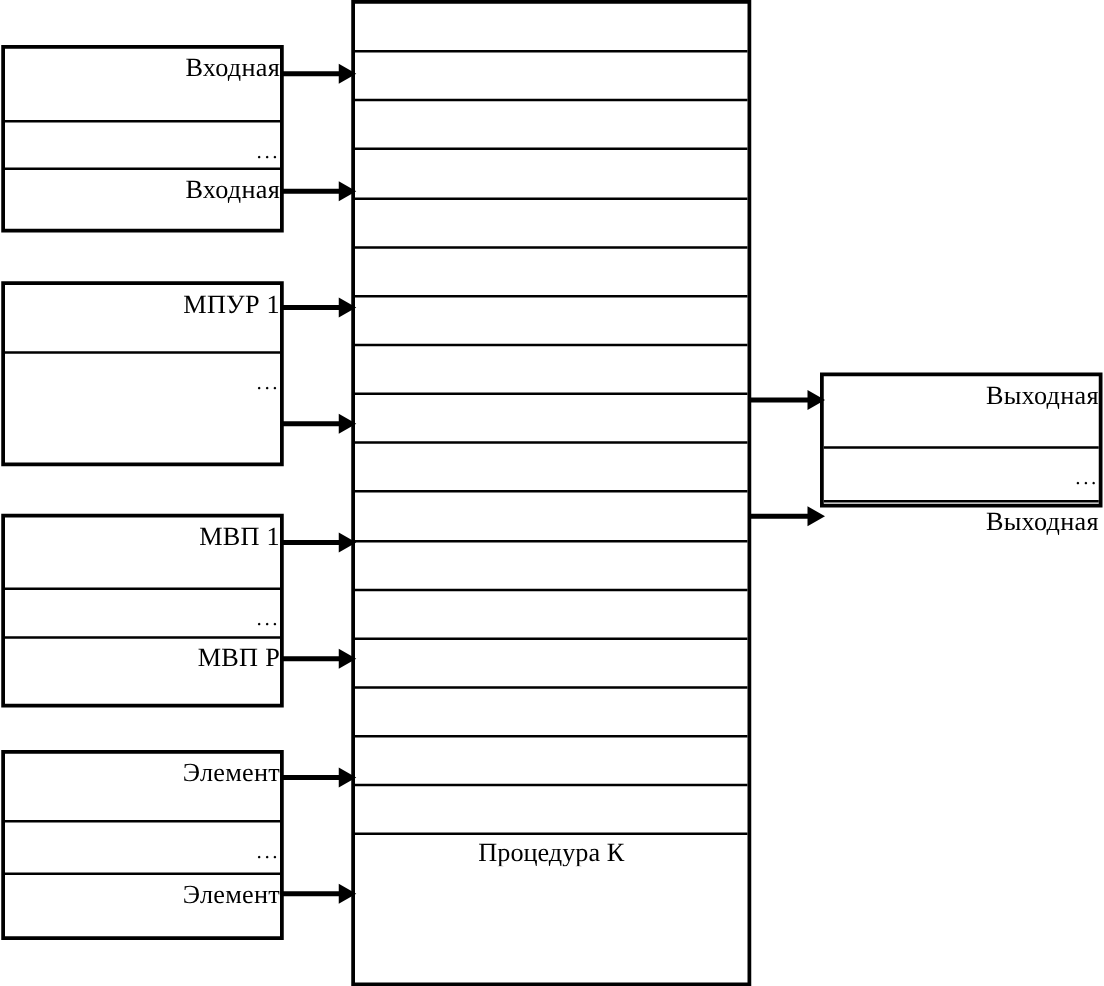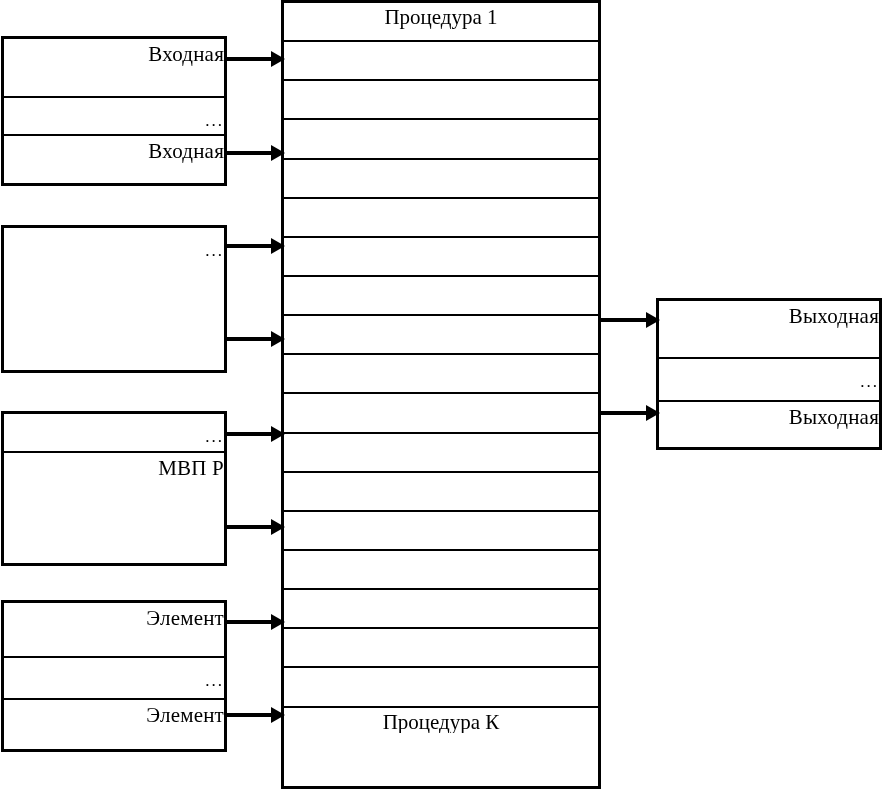--- a/index.html
+++ b/index.html
@@ -112,26 +112,32 @@
     </div>
     <div class="stack-row ellipsis" style="height:38px;">
       <span class="cell-label">...</span>
     </div>
     <div class="stack-row" style="height:47px;">
       <span class="cell-label">Входная</span>
     </div>
   </div>
 
   <div class="stack-box" style="left:1px; top:225px; width:226px; height:148px;">
+    <div class="stack-row" style="height:55px;">
+      <span class="cell-label">МПУР 1</span>
+    </div>
     <div class="stack-row ellipsis" style="height:40px;">
       <span class="cell-label">...</span>
     </div>
   </div>
 
   <div class="stack-box" style="left:1px; top:411px; width:226px; height:155px;">
+    <div class="stack-row" style="height:58px;">
+      <span class="cell-label">МВП 1</span>
+    </div>
     <div class="stack-row ellipsis" style="height:39px;">
       <span class="cell-label">...</span>
     </div>
     <div class="stack-row" style="height:52px;">
       <span class="cell-label">МВП P</span>
     </div>
   </div>
 
   <div class="stack-box" style="left:1px; top:600px; width:226px; height:152px;">
     <div class="stack-row" style="height:55px;">
@@ -140,23 +146,20 @@
     <div class="stack-row ellipsis" style="height:42px;">
       <span class="cell-label">...</span>
     </div>
     <div class="stack-row" style="height:49px;">
       <span class="cell-label">Элемент</span>
     </div>
   </div>
 
   <div id="proc-column">
       <div class="proc-row" style="height: 39.15px;">
-        <span class="cell-label">Процедура 1</span>
-      </div>
-      <div class="proc-row" style="height: 39.15px;">
         <span class="cell-label"></span>
       </div>
       <div class="proc-row" style="height: 39.15px;">
         <span class="cell-label"></span>
       </div>
       <div class="proc-row" style="height: 39.15px;">
         <span class="cell-label"></span>
       </div>
       <div class="proc-row" style="height: 39.15px;">
         <span class="cell-label"></span>
@@ -198,21 +201,21 @@
         <span class="cell-label"></span>
       </div>
       <div class="proc-row" style="height: 39.15px;">
         <span class="cell-label"></span>
       </div>
       <div class="proc-row" style="height: 25px;">
         <span class="cell-label">Процедура К</span>
       </div>
     </div>
 
-  <div class="stack-box" style="left:656px; top:298px; width:226px; height:152px;">
+  <div class="stack-box" style="left:656px; top:298px; width:226px; height:108px;">
     <div class="stack-row" style="height:58px;">
       <span class="cell-label">Выходная</span>
     </div>
     <div class="stack-row ellipsis" style="height:43px;">
       <span class="cell-label">...</span>
     </div>
     <div class="stack-row" style="height:47px;">
       <span class="cell-label">Выходная</span>
     </div>
   </div>

